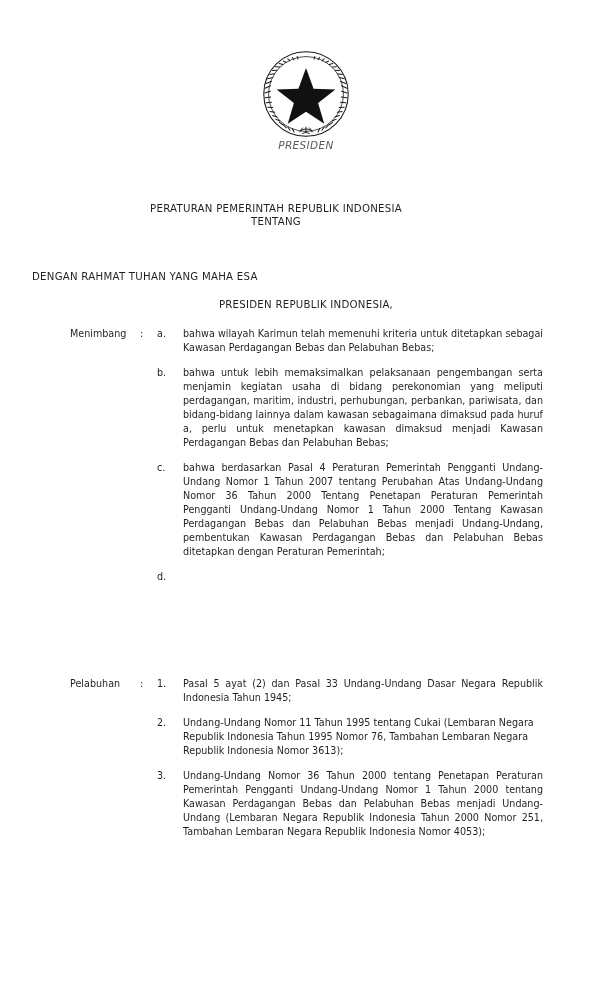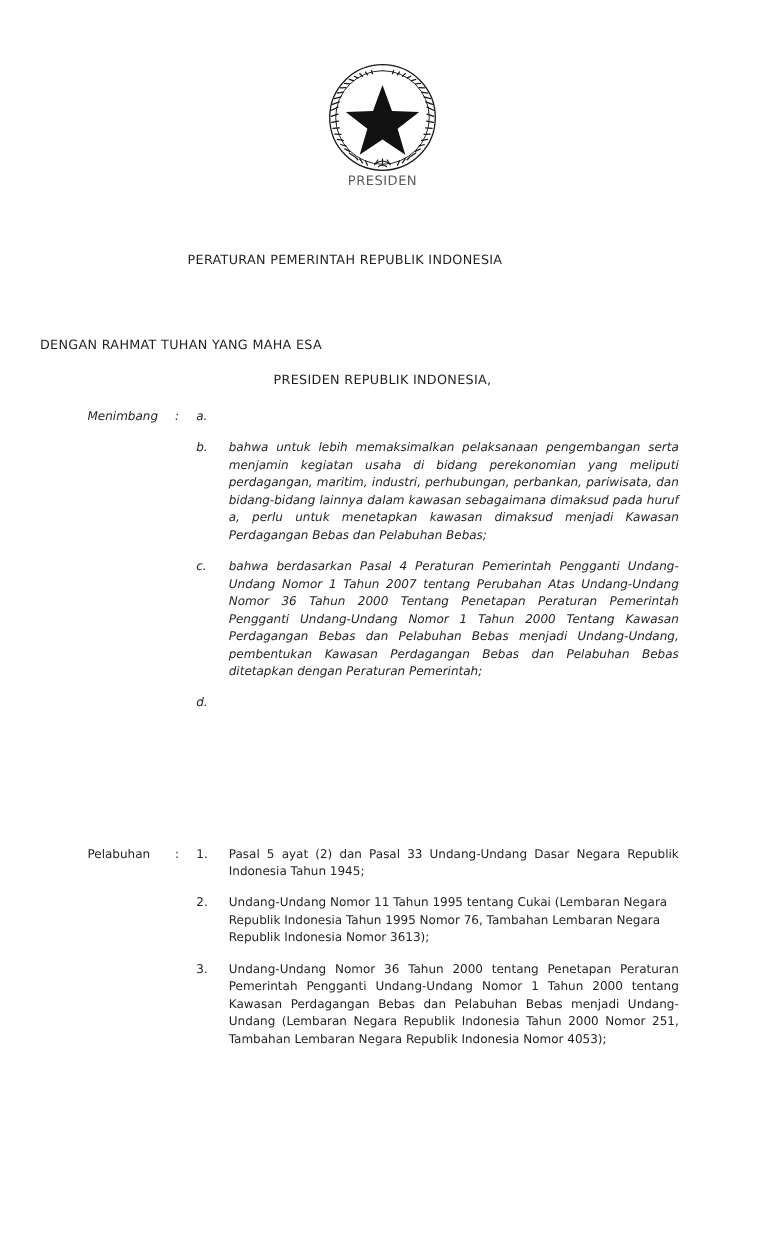--- a/index.html
+++ b/index.html
@@ -35,20 +35,21 @@
   .emblem-caption {
     position: absolute;
     top: 139px;
     left: 0;
     width: 612px;
     text-align: center;
     font-size: 10.5px;
     line-height: 13px;
     letter-spacing: 0.35px;
     color: #5b5b5b;
+    font-style: italic;
   }
   .emblem-caption div { white-space: nowrap; }
 
   
   .title-block {
     position: absolute;
     top: 203px;
     left: 0;
     width: 552px;
     text-align: center;
@@ -78,21 +79,21 @@
     font-size: 10.2px;
     letter-spacing: 0.25px;
   }
 
   
   .section {
     position: absolute;
     left: 70px;
     width: 473px;
   }
-  #sec-menimbang { top: 327px; font-style: italic; }
+  #sec-menimbang { top: 327px; }
   #sec-mengingat { top: 677px; }
 
   .clause-row {
     display: flex;
     align-items: flex-start;
     margin-bottom: 11px;
   }
   .clause-row:last-child { margin-bottom: 0; }
 
   .col-label {
@@ -199,31 +200,33 @@
     </svg>
   </div>
 </div>
 
 <div class="emblem-caption">
   <div>PRESIDEN</div>
 </div>
 
 <div class="title-block">
   <div>PERATURAN PEMERINTAH REPUBLIK INDONESIA</div>
+  <div>TENTANG</div>
 </div>
 
 <div class="subtitle-1">DENGAN RAHMAT TUHAN YANG MAHA ESA</div>
 <div class="subtitle-2">PRESIDEN REPUBLIK INDONESIA,</div>
 
 <div class="section" id="sec-menimbang">
 
   <div class="clause-row">
     <div class="col-label">Menimbang</div>
     <div class="col-colon">:</div>
     <div class="col-marker">a.</div>
+    <div class="col-text">bahwa wilayah Karimun telah memenuhi kriteria untuk ditetapkan sebagai Kawasan Perdagangan Bebas dan Pelabuhan Bebas;</div>
   </div>
 
   <div class="clause-row">
     <div class="col-label"></div>
     <div class="col-colon"></div>
     <div class="col-marker">b.</div>
     <div class="col-text">bahwa untuk lebih memaksimalkan pelaksanaan pengembangan serta menjamin kegiatan usaha di bidang perekonomian yang meliputi perdagangan, maritim, industri, perhubungan, perbankan, pariwisata, dan bidang-bidang lainnya dalam kawasan sebagaimana dimaksud pada huruf a, perlu untuk menetapkan kawasan dimaksud menjadi Kawasan Perdagangan Bebas dan Pelabuhan Bebas;</div>
   </div>
 
   <div class="clause-row">

